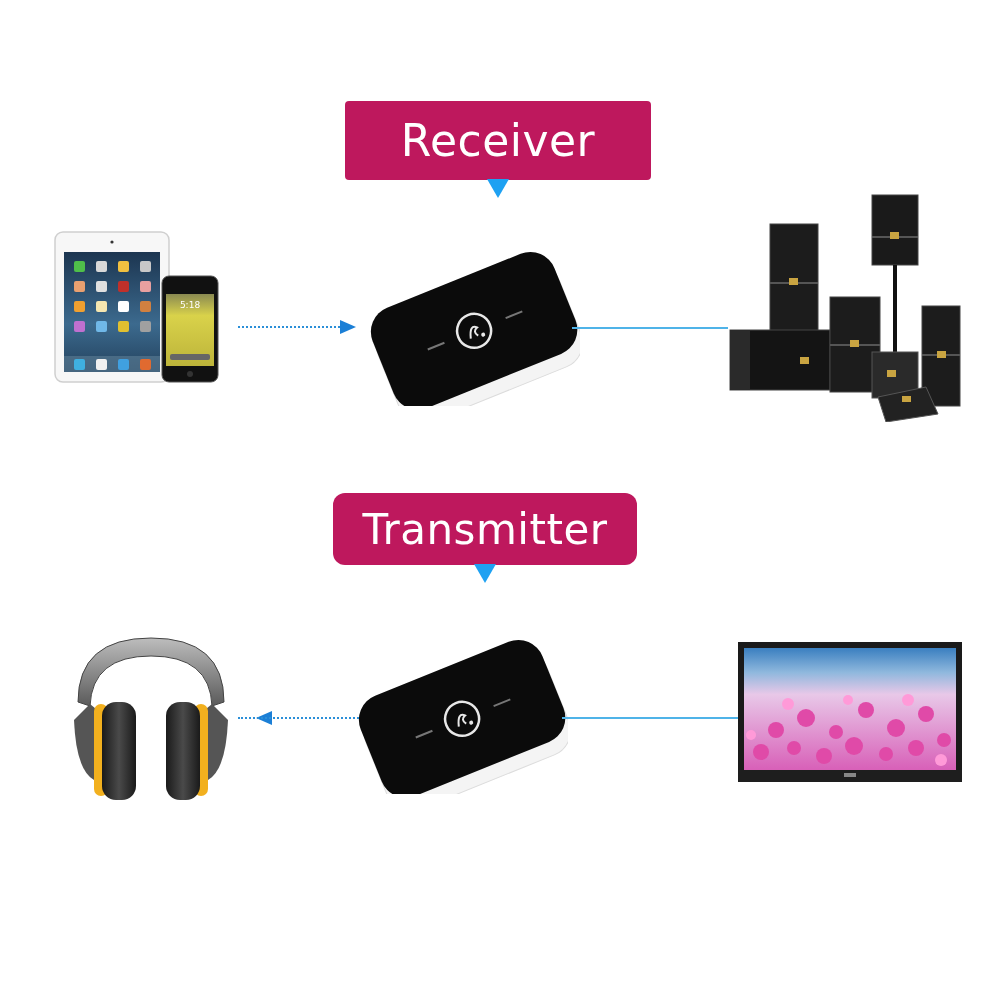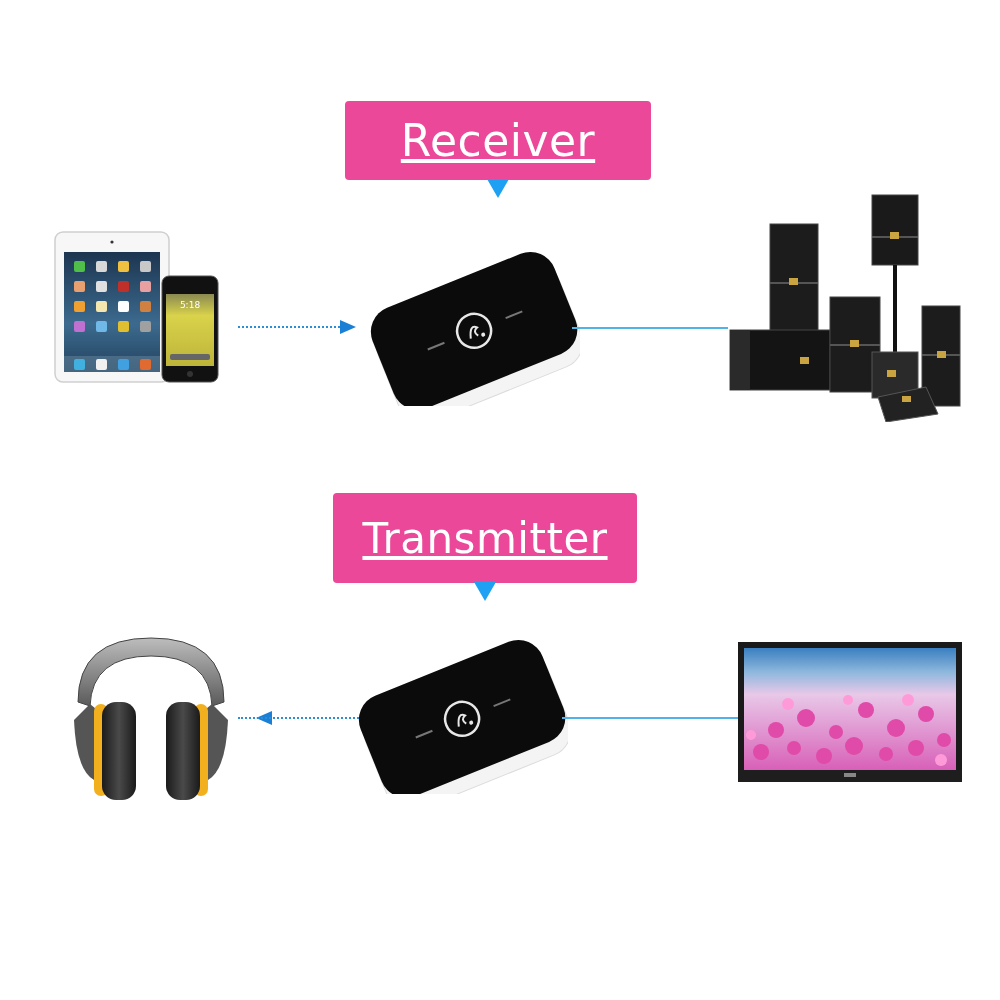--- a/index.html
+++ b/index.html
@@ -2,27 +2,26 @@
 <html><head>
   <meta charset="utf-8">
   <style>
     * { margin: 0; padding: 0; box-sizing: border-box; }
     html, body { width: 1000px; height: 1000px; background: #ffffff; overflow: hidden; }
     body { position: relative; font-family: "DejaVu Sans", sans-serif; }
     .abs { position: absolute; }
 
     .bubble {
       position: absolute;
-      background: #ec4899;
+      background: #be185d;
       border-radius: 4px;
       color: #ffffff;
       display: flex; align-items: center; justify-content: center;
       font-family: "DejaVu Sans", sans-serif;
       letter-spacing: 0.5px;
-      text-decoration: underline;
     }
     .bubble::after {
       content: "";
       position: absolute;
       bottom: -18px; left: 50%;
       transform: translateX(-50%);
       border-left: 11px solid transparent;
       border-right: 11px solid transparent;
       border-top: 19px solid #1ea1f2;
     }
@@ -142,21 +141,21 @@
     <rect x="211" y="159" width="9" height="7" fill="#c9a441"></rect>
 
     <rect x="146" y="160" width="46" height="46" fill="#2a2a2a" stroke="#555" stroke-width="1"></rect>
     <rect x="161" y="178" width="9" height="7" fill="#c9a441"></rect>
 
     <polygon points="152,205 200,195 212,222 160,230" fill="#222" stroke="#555" stroke-width="1"></polygon>
     <rect x="176" y="204" width="9" height="6" fill="#c9a441"></rect>
   </svg>
 </div>
 
-<div class="bubble" style="left:333px; top:493px; width:304px; height:90px; font-size:42px;">
+<div class="bubble" style="left:333px; top:493px; width:304px; height:72px; font-size:42px;border-radius:12px;">
   <span>Transmitter</span>
 </div>
 
 <div class="abs" style="left:68px; top:630px; width:166px; height:172px;">
   <svg width="166" height="172" viewBox="0 0 166 172">
     <defs>
       <linearGradient id="band" x1="0" y1="0" x2="0" y2="1">
         <stop offset="0" stop-color="#bdbdbd"></stop>
         <stop offset="1" stop-color="#5a5a5a"></stop>
       </linearGradient>

